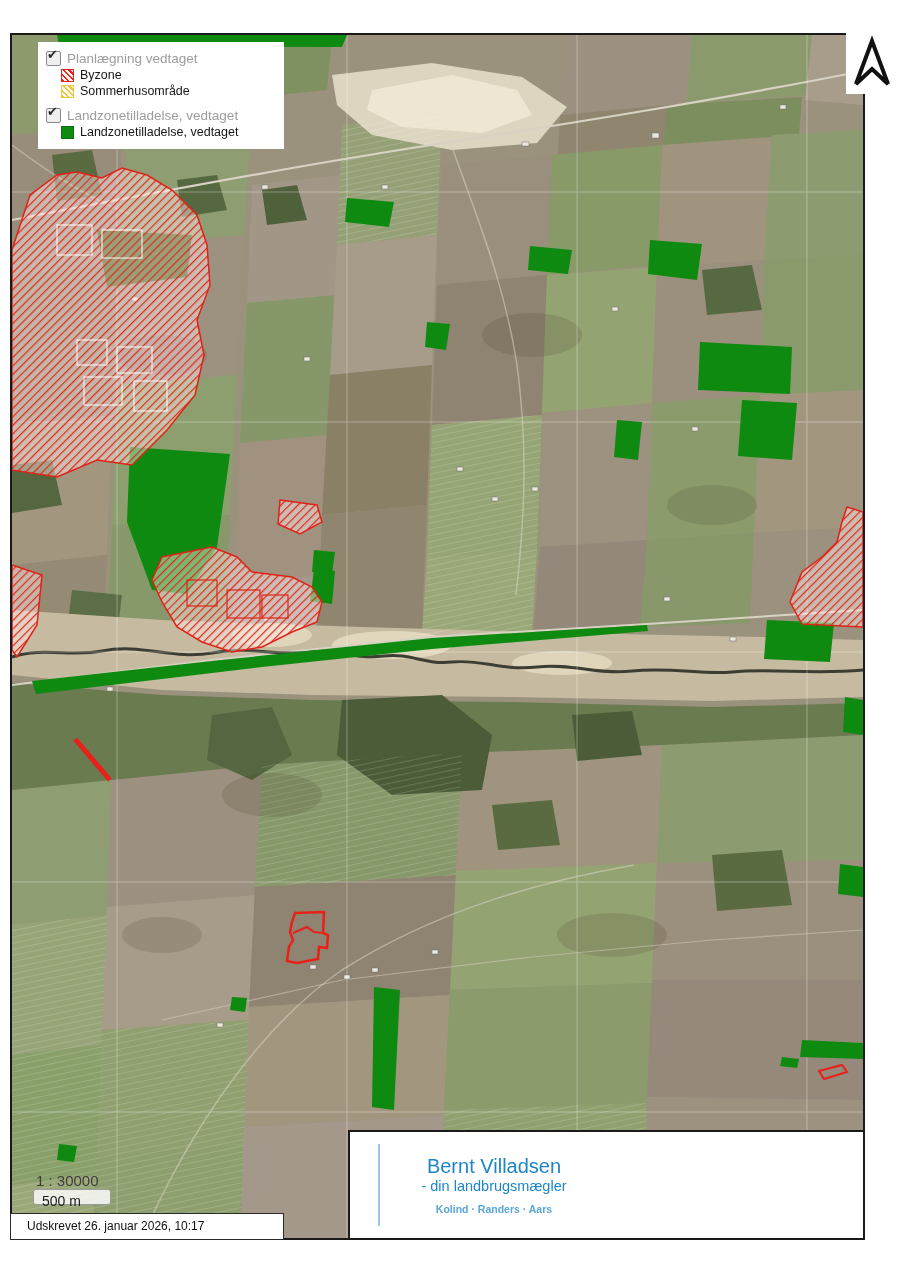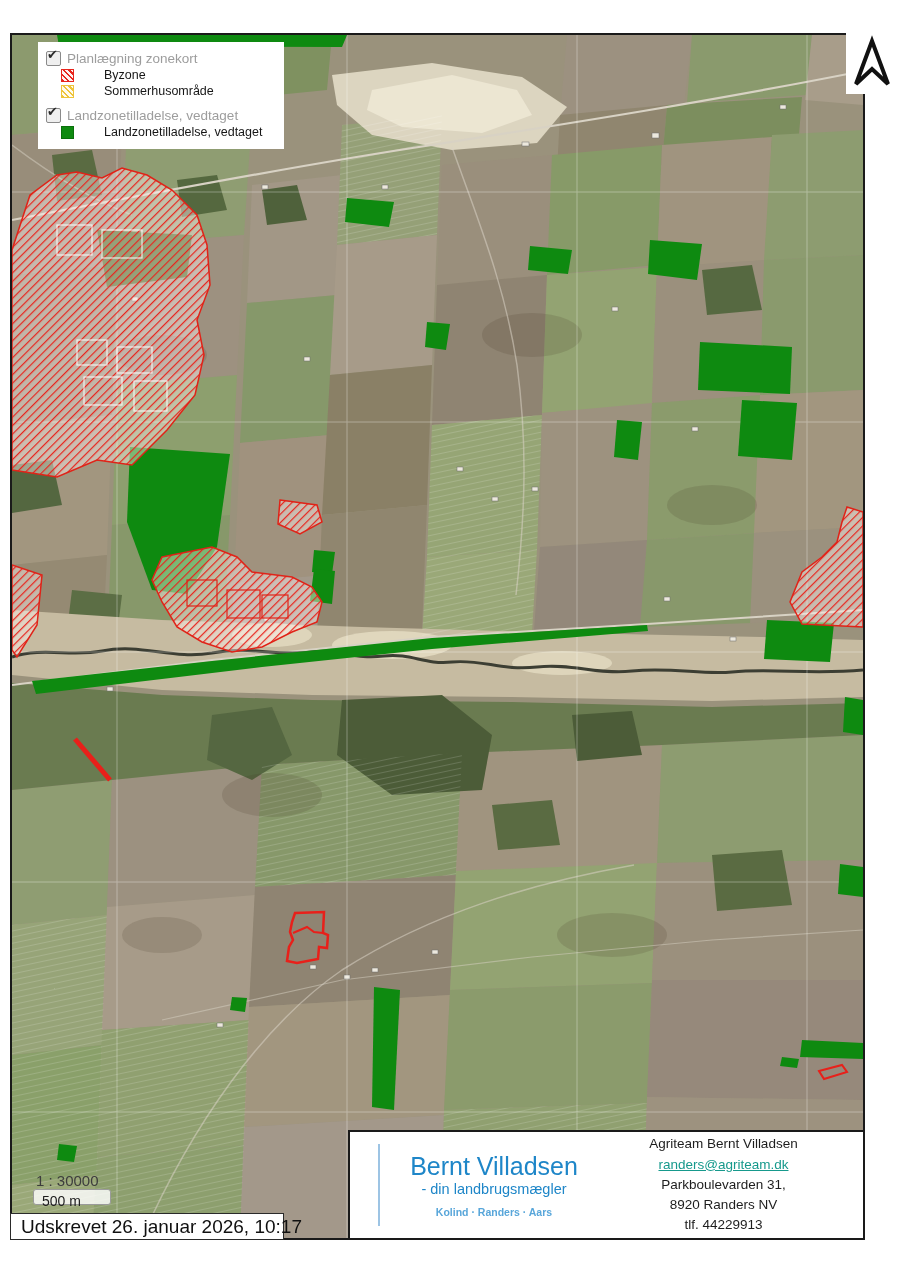--- a/index.html
+++ b/index.html
@@ -6,55 +6,55 @@
   #page{position:relative;width:905px;height:1280px;background:#ffffff;
         font-family:"Liberation Sans","DejaVu Sans",sans-serif;overflow:hidden;}
   
   #map-frame{position:absolute;left:10px;top:33px;width:855px;height:1207px;
              border:2px solid #1a1a1a;box-sizing:border-box;overflow:hidden;background:#9a927c;}
   #map-frame svg{display:block;width:100%;height:100%;}
   
   .legend{position:absolute;left:38px;top:42px;width:246px;background:#ffffff;
           padding:7px 8px 8px 8px;box-sizing:border-box;z-index:5;}
   .lg-row{display:flex;align-items:center;margin:2px 0;}
-  .lg-row.item{margin-left:15px;gap:24px;}
+  .lg-row.item{margin-left:15px;}
   .cb{width:13px;height:13px;background:#efefef;border:1px solid #8a8a8a;border-radius:2px;
       position:relative;flex:0 0 13px;margin-right:6px;}
   .cb .tick{position:absolute;left:0px;top:-4px;font-size:13px;color:#2b2b2b;line-height:13px;}
   .glabel{color:#9d9d9d;font-size:13.5px;white-space:nowrap;}
   .sw{width:13px;height:13px;flex:0 0 13px;margin-right:6px;box-sizing:border-box;}
   .sw-red{border:1px solid #e8251d;
      background:repeating-linear-gradient(45deg,#e8251d 0 1.5px,#fff2f1 1.5px 4px);}
   .sw-yellow{border:1px solid #eec43a;
      background:repeating-linear-gradient(45deg,#eec43a 0 1.5px,#fffbee 1.5px 4px);}
   .sw-green{background:#0e8a10;border:1px solid #0a700c;}
   .ilabel{color:#161616;font-size:12.5px;white-space:nowrap;}
   .lg-gap{height:6px;}
   
   .north-box{position:absolute;left:846px;top:32px;width:52px;height:62px;background:#fff;z-index:6;}
   
   .scale-ratio{position:absolute;left:36px;top:1172px;font-size:15px;color:#3d3d3d;z-index:5;text-align:right;}
   .scalebar{position:absolute;left:33px;top:1189px;width:78px;height:16px;
             background:rgba(255,255,255,.82);border:1px solid #9a9a9a;border-radius:3px;
             font-size:14px;color:#1c1c1c;line-height:23px;padding-left:8px;box-sizing:border-box;z-index:5;}
   .printedbar{position:absolute;left:10px;top:1213px;width:274px;height:27px;background:#ffffff;
-            border:1px solid #2a2a2a;box-sizing:border-box;font-size:19px;color:#101010;
-            line-height:25px;padding-left:10px;white-space:nowrap;z-index:6;}
+            border:1px solid #2a2a2a;box-sizing:border-box;font-size:12px;color:#101010;
+            line-height:25px;padding-left:16px;white-space:nowrap;z-index:6;}
   
   .brandbox{position:absolute;left:348px;top:1130px;width:517px;height:110px;background:#ffffff;
             border:2px solid #1a1a1a;box-sizing:border-box;display:flex;align-items:center;
             padding:0 10px 0 20px;z-index:7;}
   .agri-logo{position:relative;width:152px;height:92px;flex:0 0 152px;}
   .agri-logo .agri{position:absolute;left:6px;top:12px;font-size:31px;color:#8d929b;letter-spacing:.5px;}
   .agri-logo .licon{position:absolute;left:76px;top:0px;}
   .agri-logo .team{position:absolute;left:2px;top:38px;font-size:44px;font-weight:bold;
                    color:#1e86c8;letter-spacing:1px;}
   .vdiv{width:2px;height:82px;background:#9dc4e4;margin:0 14px 0 8px;flex:0 0 2px;}
   .bv{text-align:center;width:200px;flex:0 0 200px;}
-  .bv-name{color:#1e86c8;font-size:25px;white-space:nowrap;}
+  .bv-name{color:#1e86c8;font-size:20px;white-space:nowrap;}
   .bv-tag{color:#1e86c8;font-size:14.5px;margin-top:0;white-space:nowrap;}
   .bv-cities{color:#58a6da;font-size:10.5px;font-weight:bold;margin-top:9px;white-space:nowrap;}
   .contact{flex:1;text-align:center;font-size:13.5px;color:#1d1d1d;line-height:1.5;}
   .contact a{color:#16998c;text-decoration:underline;}
 </style>
 </head>
 <body>
 
 <div id="page">
 
@@ -284,21 +284,21 @@
         <path d="M807,1036 L830,1030 L835,1037 L812,1044 Z" stroke-width="2"></path>
       </g>
     </svg>
   </div>
 
   <div class="legend">
     <div class="lg-row group">
       <span class="cb">
           <span class="tick">✔</span>
         </span>
-      <span class="glabel">Planlægning zonekort</span>
+      <span class="glabel">Planlægning vedtaget</span>
     </div>
     <div class="lg-row item">
       <span class="sw sw-red"></span>
       <span class="ilabel">Byzone</span>
     </div>
     <div class="lg-row item">
       <span class="sw sw-yellow"></span>
       <span class="ilabel">Sommerhusområde</span>
     </div>
     <div class="lg-gap"></div>
@@ -327,22 +327,15 @@
 
   <div class="printedbar">Udskrevet 26. januar 2026, 10:17</div>
 
   <div class="brandbox">
     <div class="vdiv"></div>
     <div class="bv">
       <div class="bv-name">Bernt Villadsen</div>
       <div class="bv-tag">- din landbrugsmægler</div>
       <div class="bv-cities">Kolind · Randers · Aars</div>
     </div>
-    <div class="contact">
-      <div>Agriteam Bernt Villadsen</div>
-      <div><a href="#">randers@agriteam.dk</a></div>
-      <div>Parkboulevarden 31,</div>
-      <div>8920 Randers NV</div>
-      <div>tlf. 44229913</div>
-    </div>
   </div>
 
 </div>
 
 </body></html>

